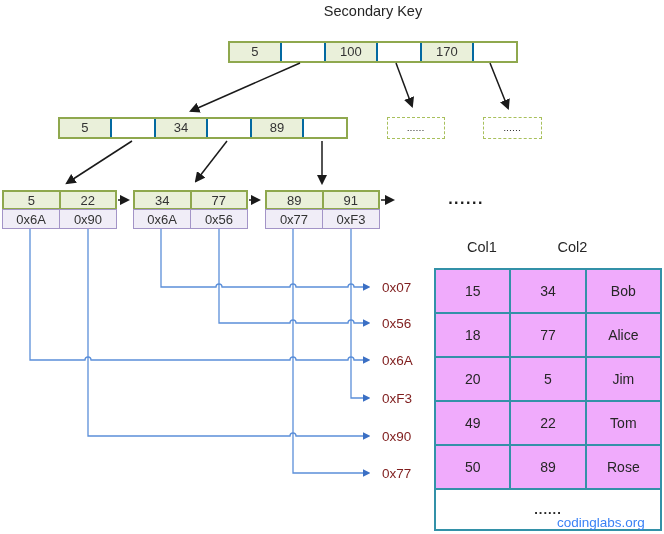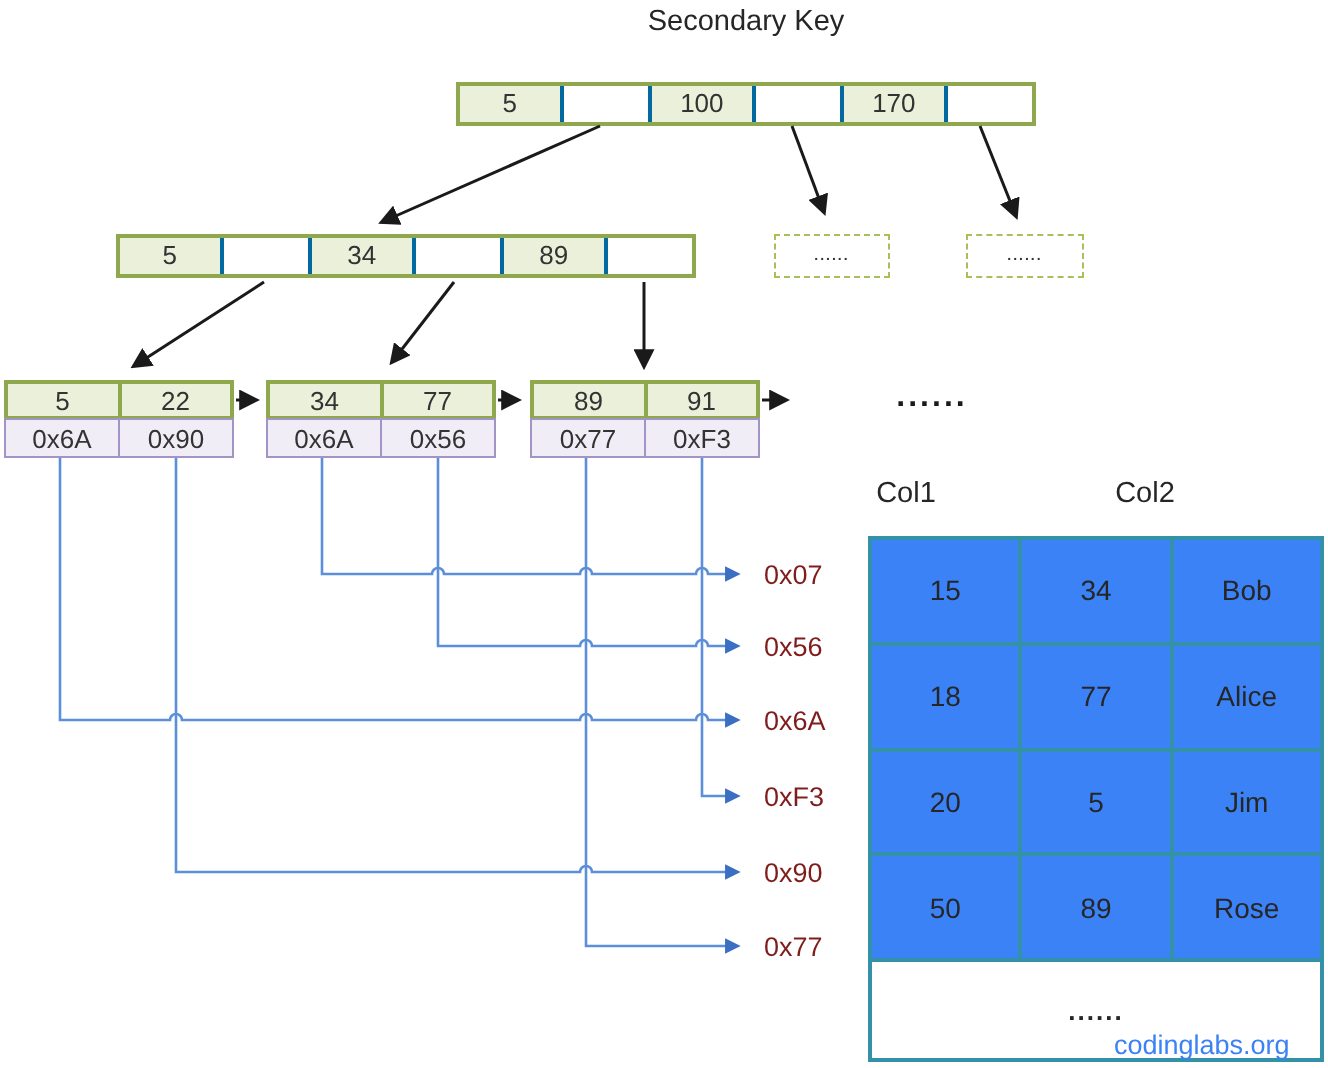--- a/index.html
+++ b/index.html
@@ -41,21 +41,21 @@
   .title{top:3px;left:273px;width:200px;text-align:center;font-size:14.5px;color:#262626;z-index:2;}
   .dots-leaf{top:190px;left:436px;width:60px;text-align:center;font-size:16px;font-weight:bold;letter-spacing:1.5px;color:#1a1a1a;z-index:2;}
   .hexlabel{left:382px;width:40px;height:18px;font-size:13.5px;color:#7f1d1d;z-index:2;display:flex;align-items:center;}
   .colhead{top:239px;height:20px;text-align:center;font-size:14.5px;color:#262626;z-index:2;}
   
   table.rec{
     position:absolute;left:434px;top:268px;width:228px;height:263px;z-index:2;
     border-collapse:collapse;table-layout:fixed;
   }
   table.rec td{
-    border:2px solid #3391a8;background:#3b82f6;text-align:center;vertical-align:middle;
+    border:2px solid #3391a8;background:#f0abfc;text-align:center;vertical-align:middle;
     font-size:14px;color:#262626;padding:0;
   }
   table.rec td.ellipsis{background:#fff;font-weight:bold;letter-spacing:1px;font-size:13px;}
   .watermark{left:557px;top:515px;font-size:13.5px;color:#3b82f6;z-index:6;}
   svg.overlay{position:absolute;left:0;top:0;z-index:4;pointer-events:none;}
 </style>
 </head>
 <body>
 
 <div id="canvas">
@@ -118,39 +118,44 @@
 
   <div class="abs dots-leaf">......</div>
 
   <div class="abs hexlabel" style="top:278px;">0x07</div>
   <div class="abs hexlabel" style="top:314px;">0x56</div>
   <div class="abs hexlabel" style="top:351px;">0x6A</div>
   <div class="abs hexlabel" style="top:389px;">0xF3</div>
   <div class="abs hexlabel" style="top:427px;">0x90</div>
   <div class="abs hexlabel" style="top:464px;">0x77</div>
 
-  <div class="abs colhead" style="left:415px;width:76px;">Col1</div>
+  <div class="abs colhead" style="left:444px;width:76px;">Col1</div>
   <div class="abs colhead" style="left:534px;width:77px;">Col2</div>
 
   <table class="rec">
     <tbody>
         <tr>
       <td>15</td>
       <td>34</td>
       <td>Bob</td>
     </tr>
     <tr>
       <td>18</td>
       <td>77</td>
       <td>Alice</td>
     </tr>
     <tr>
       <td>20</td>
       <td>5</td>
       <td>Jim</td>
+    </tr>
+    <tr>
+      <td>49</td>
+      <td>22</td>
+      <td>Tom</td>
     </tr>
     <tr>
       <td>50</td>
       <td>89</td>
       <td>Rose</td>
     </tr>
     <tr>
       <td class="ellipsis" colspan="3">......</td>
     </tr>
   </tbody>

